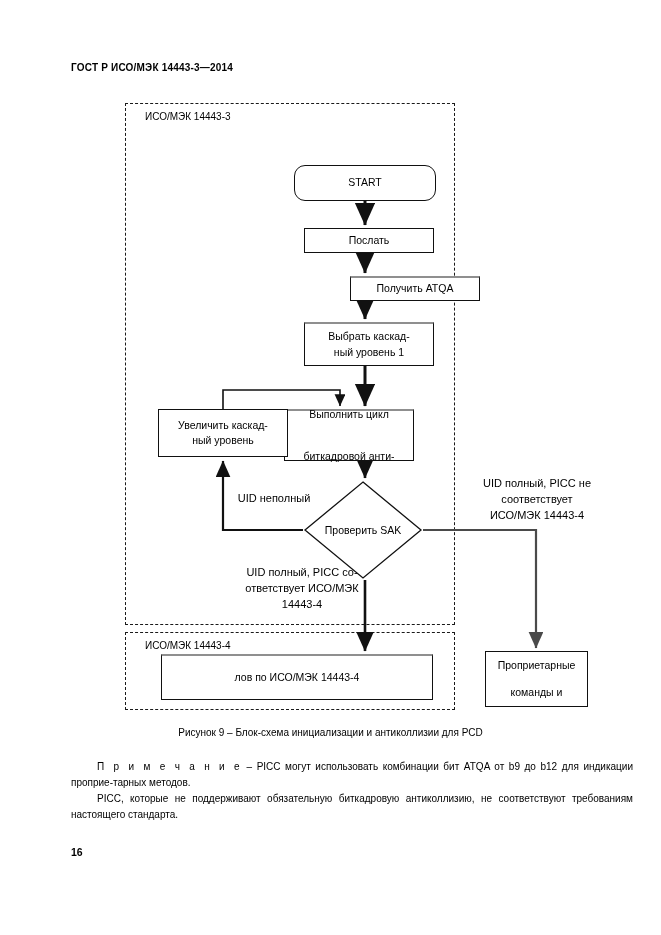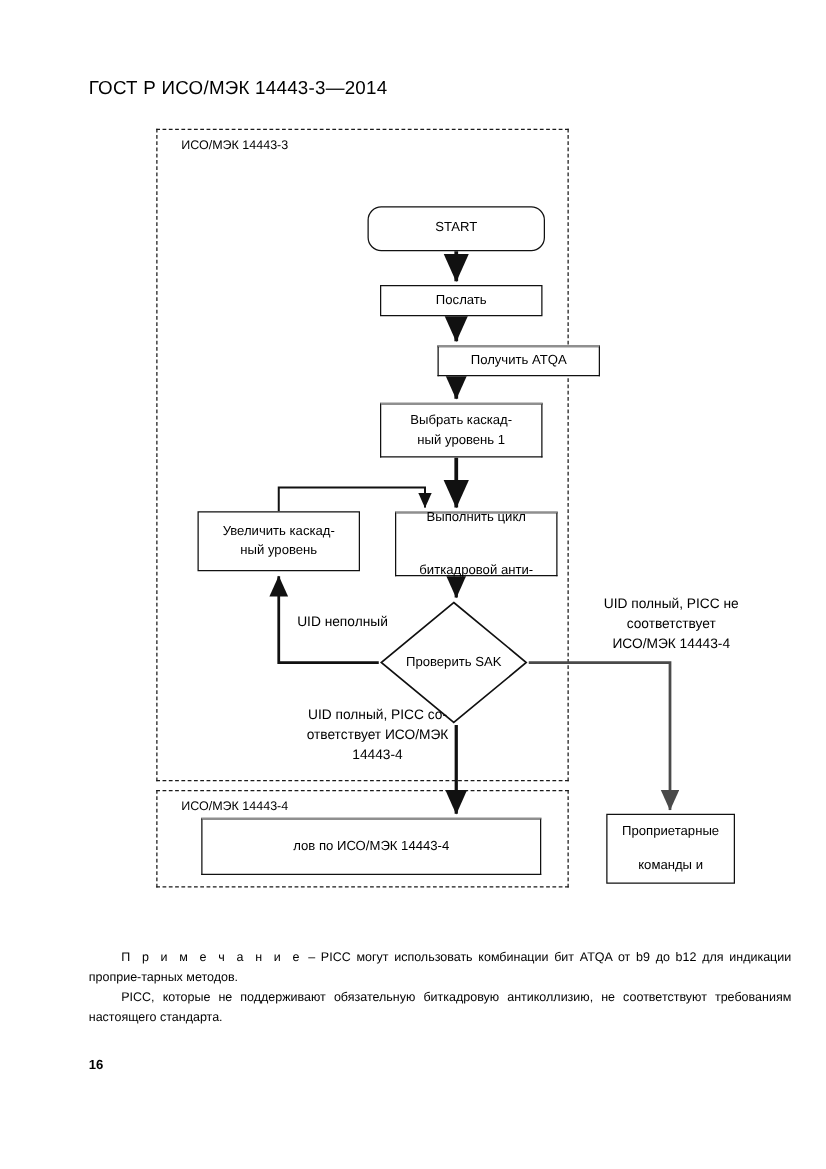--- a/index.html
+++ b/index.html
@@ -21,22 +21,22 @@
     left: 0; top: 0;
     width: 661px;
     height: 935px;
   }
 
   
   .doc-header {
     position: absolute;
     left: 71px;
     top: 62px;
-    font-size: 15px;
-    font-weight: normal;
+    font-size: 10px;
+    font-weight: bold;
     letter-spacing: 0.2px;
     white-space: nowrap;
   }
 
   
   .figure {
     position: absolute;
     left: 0;
     top: 95px;
     width: 661px;
@@ -77,21 +77,21 @@
   .node.shadowtop { border-top: 2.4px solid #8f8f8f; }
   .node .ln { display: block; white-space: nowrap; }
   .node.gap .ln + .ln { margin-top: 11px; text-align: center; }
 
   .node.rounded { border-radius: 11px; }
 
   #n-start   { left: 294px; top: 70px;  width: 142px; height: 36px; }
   #n-send    { left: 304px; top: 133px; width: 130px; height: 25px; }
   #n-atqa    { left: 304px; top: 181px; width: 130px; height: 25px; margin-left: 46px; }
   #n-cascade { left: 304px; top: 227px; width: 130px; height: 44px; }
-  #n-loop    { left: 316px; top: 314px; width: 130px; height: 52px; gap: 16px; }
+  #n-loop    { left: 284px; top: 314px; width: 130px; height: 52px; gap: 16px; }
   #n-incr    { left: 158px; top: 314px; width: 130px; height: 48px; }
   #n-proto   { left: 161px; top: 559px; width: 272px; height: 46px; }
   #n-prop    { left: 485px; top: 556px; width: 103px; height: 56px; }
 
   
   .diamond-wrap {
     position: absolute;
     left: 303px; top: 385px;
     width: 120px; height: 100px;
     z-index: 3;
@@ -257,20 +257,21 @@
     </div>
 
     <div class="edge-label" id="lbl-uid-yes4">
       <div>UID полный, PICC со-</div>
       <div>ответствует   ИСО/МЭК</div>
       <div>14443-4</div>
     </div>
 
   </div>
 
+  <div class="caption">Рисунок 9 – Блок-схема инициализации и антиколлизии для PCD</div>
 
   <div class="para" id="p-note"><span class="indent"></span><span class="note-head">П р и м е ч а н и е</span><span> – PICC могут использовать комбинации бит ATQA от b9 до b12 для индикации проприе-тарных методов.</span></div>
 
   <div class="para" id="p-body"><span class="indent"></span><span>PICC, которые не поддерживают обязательную биткадровую антиколлизию, не соответствуют требованиям настоящего стандарта.</span></div>
 
   <div class="page-number">16</div>
 
 </div>
 
 </body></html>

